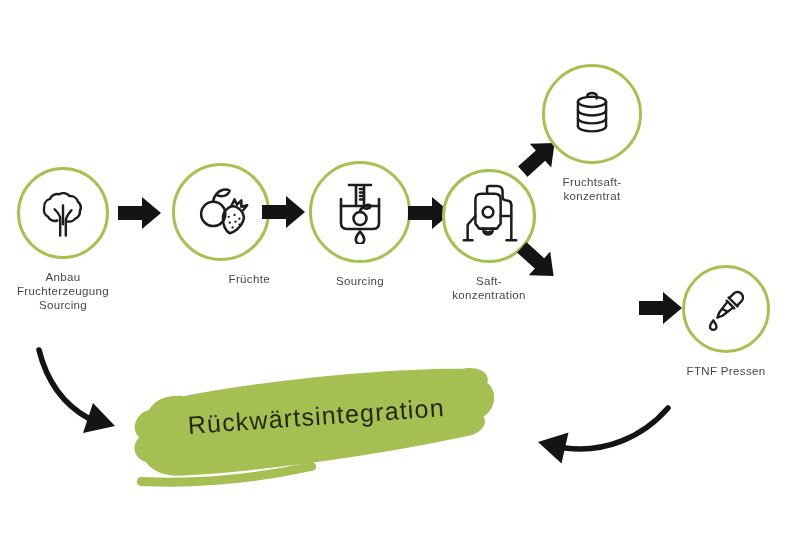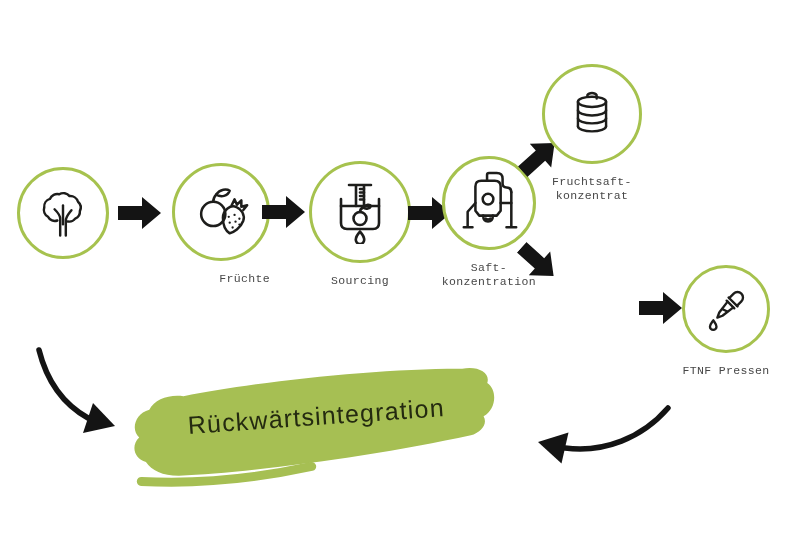--- a/index.html
+++ b/index.html
@@ -1,20 +1,20 @@
 <!DOCTYPE html>
 <html><head>
 <meta charset="utf-8">
 <style>
   html,body{margin:0;padding:0;background:#fff;}
   .stage{
     position:relative;width:799px;height:533px;background:#ffffff;overflow:hidden;
     font-family:"Liberation Sans",sans-serif;
   }
-  .node{position:absolute;display:flex;flex-direction:column;align-items:center;font-family:Liberation Mono, monospace;}
+  .node{position:absolute;display:flex;flex-direction:column;align-items:center;}
   .circle{
     border:3px solid #a6c24e;border-radius:50%;background:#fff;
     display:flex;align-items:center;justify-content:center;box-sizing:border-box;
   }
   .icon{stroke:#1d1d1b;fill:none;stroke-width:2.6;stroke-linecap:round;stroke-linejoin:round;}
   .icon .fill{fill:#1d1d1b;stroke:none;}
   .label{
     margin-top:11px;font-size:11.5px;line-height:14px;color:#474747;
     text-align:center;letter-spacing:.35px;
   }
@@ -38,20 +38,25 @@
 <div class="stage">
 
   <div class="node" style="left:-2px;top:167px;width:130px;">
     <div class="circle" style="width:92px;height:92px;">
       <svg class="icon" width="60" height="60" viewBox="-32 -32 64 64">
         <path d="M -6,8 A 8 8 0 0 1 -16,4 A 8.5 8.5 0 0 1 -20,-6 A 8.5 8.5 0 0 1 -14,-15 A 8.5 8.5 0 0 1 -4,-20 A 8.5 8.5 0 0 1 7,-18 A 8.5 8.5 0 0 1 16,-12 A 8.5 8.5 0 0 1 18,-2 A 8 8 0 0 1 13,6 A 8 8 0 0 1 5,9"></path>
         <path d="M -3,24 L -3,6 C -3,2 -6,-1 -9,-4"></path>
         <path d="M 3,24 L 3,8 C 3,4 6,1 9,-3"></path>
         <path d="M 0,12 L 0,-8"></path>
       </svg>
+    </div>
+    <div class="label">
+      <span>Anbau</span>
+      <span>Fruchterzeugung</span>
+      <span>Sourcing</span>
     </div>
   </div>
 
   <svg class="block-arrow" style="left:118px;top:195px;" width="44" height="36" viewBox="0 0 44 36">
     <polygon points="0,11 24,11 24,2 43,18 24,34 24,25 0,25"></polygon>
   </svg>
 
   <div class="node" style="left:140px;top:163px;width:130px;align-items:flex-end;">
     <div class="circle" style="width:98px;height:98px;">
       <svg class="icon" width="62" height="62" viewBox="-32 -32 64 64">
@@ -93,21 +98,21 @@
     </div>
     <div class="label">
       <span>Sourcing</span>
     </div>
   </div>
 
   <svg class="block-arrow" style="left:408px;top:195px;" width="44" height="36" viewBox="0 0 44 36">
     <polygon points="0,11 24,11 24,2 43,18 24,34 24,25 0,25"></polygon>
   </svg>
 
-  <div class="node" style="left:424px;top:156px;width:130px;">
+  <div class="node" style="left:424px;top:169px;width:130px;">
     <div class="circle" style="width:94px;height:94px;">
       <svg class="icon" width="66" height="66" viewBox="-34 -38 68 68">
         <path d="M 12,4 L 12,-21 Q 12,-27 6,-27 L -8,-27 Q -14,-27 -14,-21 L -14,4 L -10,9 L 8,9 L 12,4 Z"></path>
         <path d="M -6,9 Q -6,15 -1,15 Q 4,15 4,9"></path>
         <path d="M -3.5,12 Q -1,14 1.5,12"></path>
         <circle cx="-1" cy="-8" r="5.5"></circle>
         <path d="M -2,-27 L -2,-33 Q -2,-35 0,-35 L 8,-35 Q 14,-35 14,-29 L 14,-24 Q 14,-20 18,-20 Q 23,-20 23,-15"></path>
         <path d="M 23,-15 L 23,21 M 18,21 L 28,21"></path>
         <path d="M 12,-4 L 23,-4"></path>
         <path d="M -14,-4 L -22,5 L -22,21 M -26,21 L -17,21"></path>

